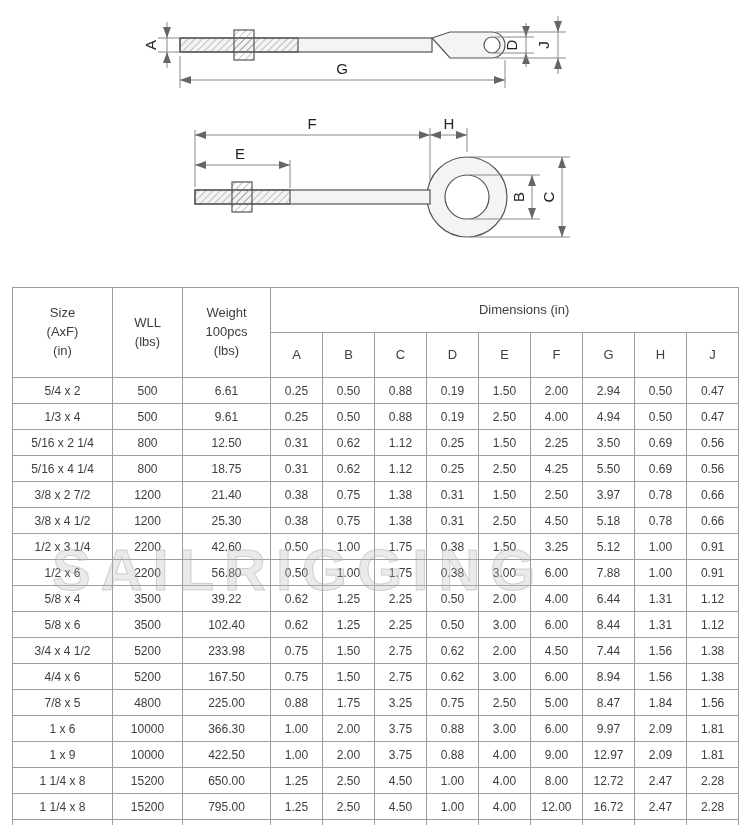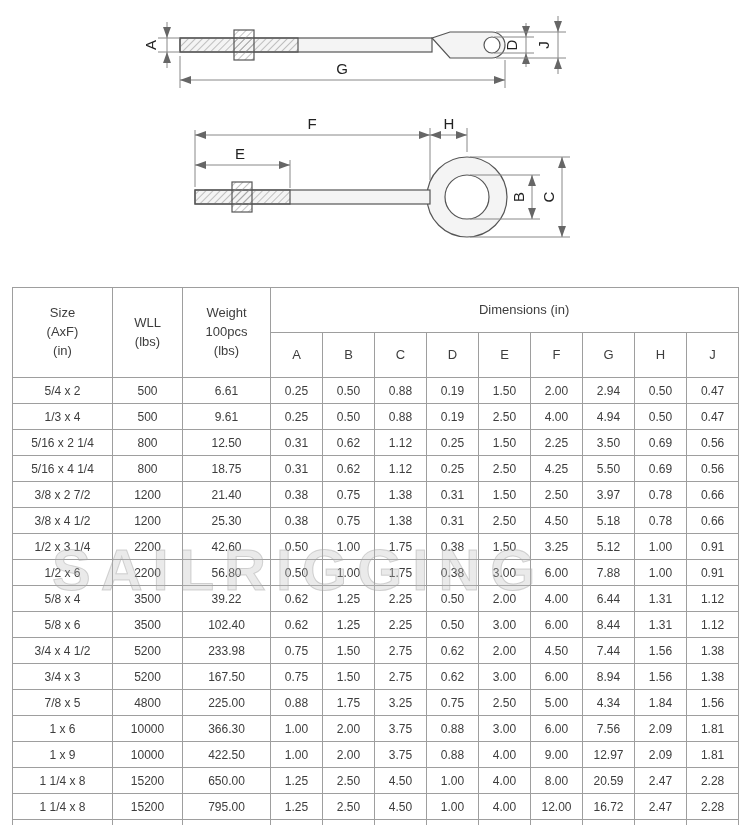--- a/index.html
+++ b/index.html
@@ -332,21 +332,21 @@
           <td>1.50</td>
           <td>2.75</td>
           <td>0.62</td>
           <td>2.00</td>
           <td>4.50</td>
           <td>7.44</td>
           <td>1.56</td>
           <td>1.38</td>
         </tr>
         <tr>
-          <td>3/4 x 3</td>
+          <td>4/4 x 6</td>
           <td>5200</td>
           <td>167.50</td>
           <td>0.75</td>
           <td>1.50</td>
           <td>2.75</td>
           <td>0.62</td>
           <td>3.00</td>
           <td>6.00</td>
           <td>8.94</td>
           <td>1.56</td>
@@ -355,35 +355,35 @@
         <tr>
           <td>7/8 x 5</td>
           <td>4800</td>
           <td>225.00</td>
           <td>0.88</td>
           <td>1.75</td>
           <td>3.25</td>
           <td>0.75</td>
           <td>2.50</td>
           <td>5.00</td>
-          <td>4.34</td>
+          <td>8.47</td>
           <td>1.84</td>
           <td>1.56</td>
         </tr>
         <tr>
           <td>1 x 6</td>
           <td>10000</td>
           <td>366.30</td>
           <td>1.00</td>
           <td>2.00</td>
           <td>3.75</td>
           <td>0.88</td>
           <td>3.00</td>
           <td>6.00</td>
-          <td>7.56</td>
+          <td>9.97</td>
           <td>2.09</td>
           <td>1.81</td>
         </tr>
         <tr>
           <td>1 x 9</td>
           <td>10000</td>
           <td>422.50</td>
           <td>1.00</td>
           <td>2.00</td>
           <td>3.75</td>
@@ -397,21 +397,21 @@
         <tr>
           <td>1 1/4 x 8</td>
           <td>15200</td>
           <td>650.00</td>
           <td>1.25</td>
           <td>2.50</td>
           <td>4.50</td>
           <td>1.00</td>
           <td>4.00</td>
           <td>8.00</td>
-          <td>20.59</td>
+          <td>12.72</td>
           <td>2.47</td>
           <td>2.28</td>
         </tr>
         <tr>
           <td>1 1/4 x 8</td>
           <td>15200</td>
           <td>795.00</td>
           <td>1.25</td>
           <td>2.50</td>
           <td>4.50</td>

